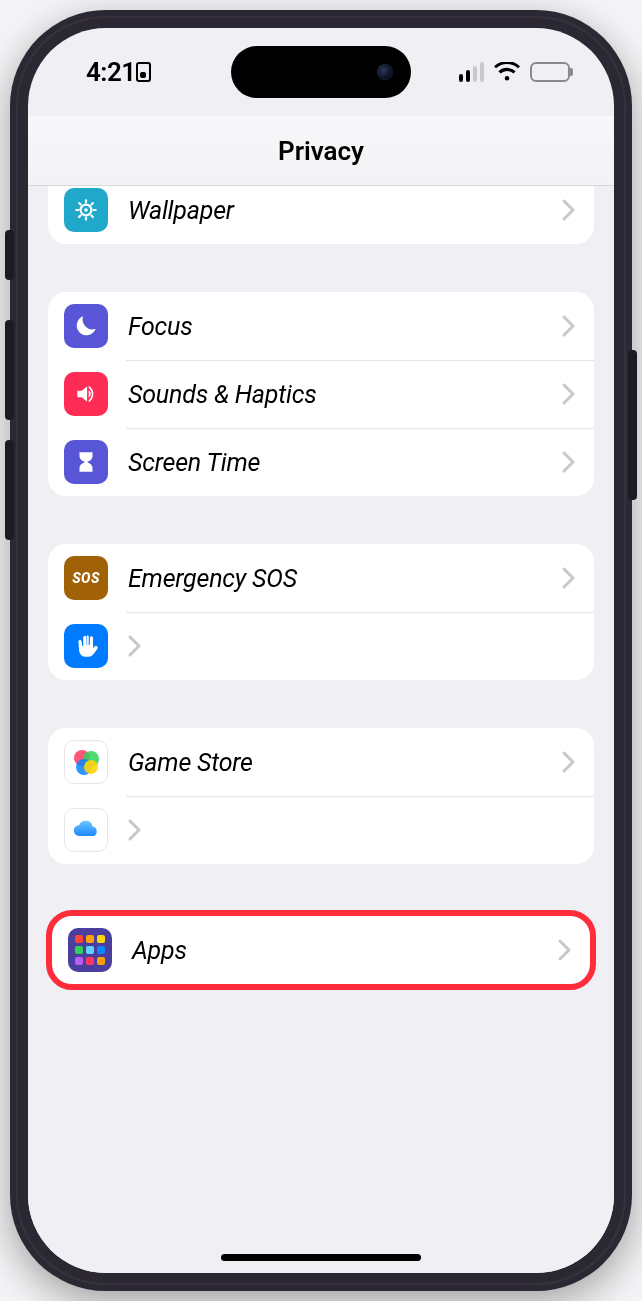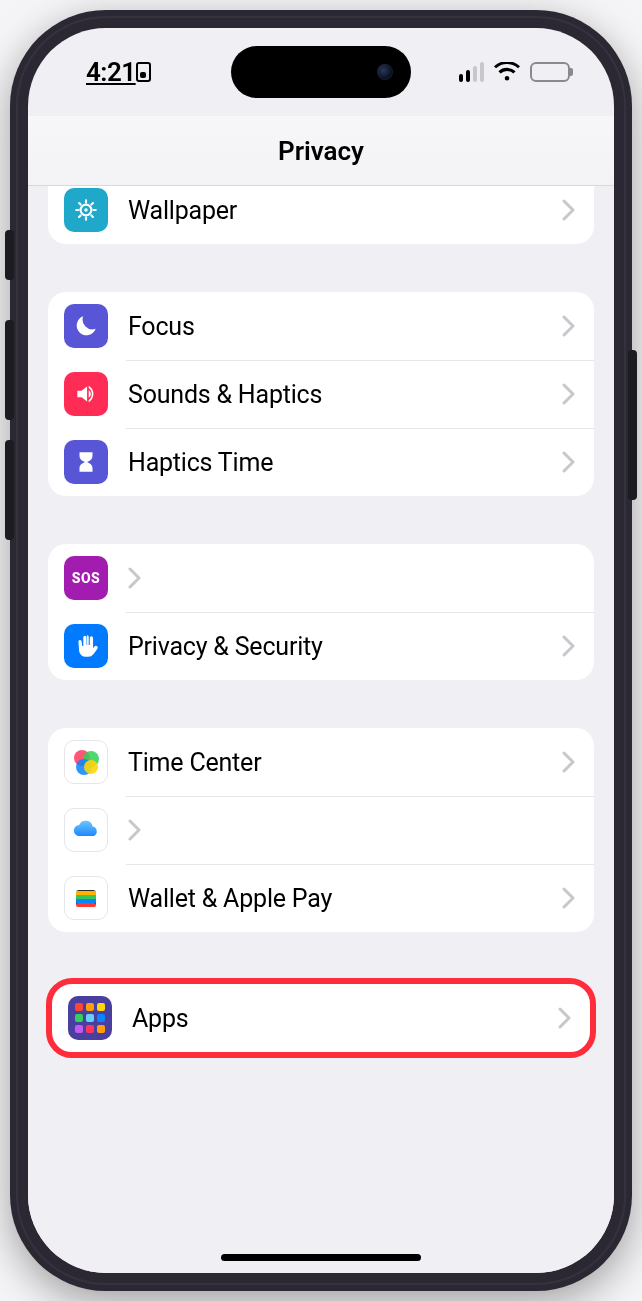--- a/index.html
+++ b/index.html
@@ -74,21 +74,21 @@
   .status-bar {
     height: 88px;
     display: flex;
     justify-content: space-between;
     align-items: center;
     padding: 0 44px 0 58px;
     font-size: 26px;
     font-weight: 600;
     position: relative;
   }
-  .status-left { display: flex; align-items: center; letter-spacing: -0.5px; text-decoration: underline; }
+  .status-left { display: flex; align-items: center; letter-spacing: -0.5px; }
   .status-right { display: flex; align-items: center; gap: 10px; }
   .card-icon { width: 15px; height: 20px; border: 2.2px solid #000; border-radius: 3px; position: relative; }
   .card-icon::after { content: ""; position: absolute; bottom: 2px; left: 50%; transform: translateX(-50%); width: 6px; height: 6px; background: #000; border-radius: 2px; }
   .signal { display: flex; align-items: flex-end; gap: 2.5px; }
   .signal span { width: 4.5px; background: #c7c7cc; border-radius: 2px; }
   .signal span.on { background: #000; }
   .signal span:nth-child(1){height:8px;} .signal span:nth-child(2){height:12px;}
   .signal span:nth-child(3){height:16px;} .signal span:nth-child(4){height:20px;}
   .wifi-icon svg { display: block; }
   .battery { width: 40px; height: 20px; border: 2px solid #8a8a8e; border-radius: 6px; position: relative; padding: 2px; }
@@ -108,20 +108,21 @@
   }
 
   .content {
     flex: 1;
     overflow: hidden;
     padding: 0 20px 18px 20px;
     background: #efeff4;
     display: flex;
     flex-direction: column;
     gap: 48px;
+    font-style: italic;
   }
 
   .group {
     background: #fff;
     border-radius: 18px;
     overflow: hidden;
   }
   .group.partial-top { border-top-left-radius: 0; border-top-right-radius: 0; }
 
   .row {
@@ -174,21 +175,21 @@
     position: absolute;
     inset: -2px;
     border: 6px solid #ff2d3b;
     border-radius: 26px;
     pointer-events: none;
   }
   .highlight-wrap .group { border-radius: 18px; }
 
   
   .bg-blue { background: #007aff; }
-  .bg-red  { background: #a21caf; }
+  .bg-red  { background: #a16207; }
   .bg-pink { background: #ff2d55; }
   .bg-indigo { background: #5856d6; }
   .bg-green { background: #34c759; }
   .bg-wallpaper { background: #1fa8c9; }
   .bg-appstore { background: linear-gradient(#1fa2ff,#0a84ff); }
   .bg-gamecenter { background: #fff; border: 1px solid #e5e5ea; }
   .bg-icloud { background: #fff; border: 1px solid #e5e5ea; }
   .bg-wallet { background: #fff; border: 1px solid #e5e5ea; }
   .bg-apps { background: #4a3f9e; }
 
@@ -303,99 +304,82 @@
                 <path d="M2 2l9 9-9 9" stroke="currentColor" stroke-width="3" fill="none" stroke-linecap="round" stroke-linejoin="round"></path>
               </svg>
             </span>
         </div>
         <div class="row">
           <div class="icon bg-indigo">
             <svg viewBox="0 0 24 24" fill="#fff">
                 <path d="M6 3h12v3.5c0 1.6-.8 3.1-2.2 4L13 12l2.8 1.5c1.4.9 2.2 2.4 2.2 4V21H6v-3.5c0-1.6.8-3.1 2.2-4L11 12 8.2 10.5C6.8 9.6 6 8.1 6 6.5V3Z"></path>
               </svg>
           </div>
-          <span class="label">Haptics Time</span>
+          <span class="label">Screen Time</span>
           <span class="chev">
               <svg width="14" height="22" viewBox="0 0 14 22">
                 <path d="M2 2l9 9-9 9" stroke="currentColor" stroke-width="3" fill="none" stroke-linecap="round" stroke-linejoin="round"></path>
               </svg>
             </span>
         </div>
       </div>
 
       <div class="group">
         <div class="row">
           <div class="icon bg-red" style="font-size:14px;font-weight:800;letter-spacing:.5px;">SOS</div>
+          <span class="label">Emergency SOS</span>
           <span class="chev">
               <svg width="14" height="22" viewBox="0 0 14 22">
                 <path d="M2 2l9 9-9 9" stroke="currentColor" stroke-width="3" fill="none" stroke-linecap="round" stroke-linejoin="round"></path>
               </svg>
             </span>
         </div>
         <div class="row">
           <div class="icon bg-blue">
             <svg viewBox="0 0 24 24" fill="#fff">
                 <path d="M13 2a1.5 1.5 0 0 1 1.5 1.5V11h1V4.5a1.5 1.5 0 1 1 3 0V14l1.3-1.5a1.7 1.7 0 0 1 2.6 2.2l-3.6 4.9A6 6 0 0 1 14 22h-2.4A6 6 0 0 1 5.7 16.8L5 8.1A1.5 1.5 0 0 1 8 7.9L8.5 12h1V4a1.5 1.5 0 1 1 3 0v7h.5V3.5A1.5 1.5 0 0 1 13 2Z"></path>
               </svg>
           </div>
-          <span class="label">Privacy &amp; Security</span>
           <span class="chev">
               <svg width="14" height="22" viewBox="0 0 14 22">
                 <path d="M2 2l9 9-9 9" stroke="currentColor" stroke-width="3" fill="none" stroke-linecap="round" stroke-linejoin="round"></path>
               </svg>
             </span>
         </div>
       </div>
 
       <div class="group">
         <div class="row">
           <div class="icon bg-gamecenter">
             <svg viewBox="0 0 32 32">
                 <circle cx="12" cy="12" r="8" fill="#ff375f" opacity=".85"></circle>
                 <circle cx="21" cy="13" r="8" fill="#30d158" opacity=".85"></circle>
                 <circle cx="14" cy="21" r="8" fill="#0a84ff" opacity=".85"></circle>
                 <circle cx="21" cy="21" r="7" fill="#ffd60a" opacity=".9"></circle>
               </svg>
           </div>
-          <span class="label">Time Center</span>
+          <span class="label">Game Store</span>
           <span class="chev">
               <svg width="14" height="22" viewBox="0 0 14 22">
                 <path d="M2 2l9 9-9 9" stroke="currentColor" stroke-width="3" fill="none" stroke-linecap="round" stroke-linejoin="round"></path>
               </svg>
             </span>
         </div>
         <div class="row">
           <div class="icon bg-icloud">
             <svg viewBox="0 0 32 32">
                 <defs>
                   <linearGradient id="cg" x1="0" y1="0" x2="0" y2="1">
                     <stop offset="0" stop-color="#6ec6ff"></stop>
                     <stop offset="1" stop-color="#1e88ff"></stop>
                   </linearGradient>
                 </defs>
                 <path d="M24 22H9.5a5.5 5.5 0 0 1-.3-11 7 7 0 0 1 13.4 1.6A5 5 0 0 1 24 22Z" fill="url(#cg)"></path>
               </svg>
           </div>
-          <span class="chev">
-              <svg width="14" height="22" viewBox="0 0 14 22">
-                <path d="M2 2l9 9-9 9" stroke="currentColor" stroke-width="3" fill="none" stroke-linecap="round" stroke-linejoin="round"></path>
-              </svg>
-            </span>
-        </div>
-        <div class="row">
-          <div class="icon bg-wallet">
-            <svg viewBox="0 0 32 32">
-                <rect x="6" y="8" width="20" height="16" rx="3" fill="#2b2b2b"></rect>
-                <rect x="6" y="9" width="20" height="4" fill="#ffb300"></rect>
-                <rect x="6" y="13" width="20" height="4" fill="#34c759"></rect>
-                <rect x="6" y="17" width="20" height="4" fill="#0a84ff"></rect>
-                <rect x="6" y="21" width="20" height="4" rx="2" fill="#ff3b30"></rect>
-              </svg>
-          </div>
-          <span class="label">Wallet &amp; Apple Pay</span>
           <span class="chev">
               <svg width="14" height="22" viewBox="0 0 14 22">
                 <path d="M2 2l9 9-9 9" stroke="currentColor" stroke-width="3" fill="none" stroke-linecap="round" stroke-linejoin="round"></path>
               </svg>
             </span>
         </div>
       </div>
 
       <div class="highlight-wrap">
         <div class="group">

